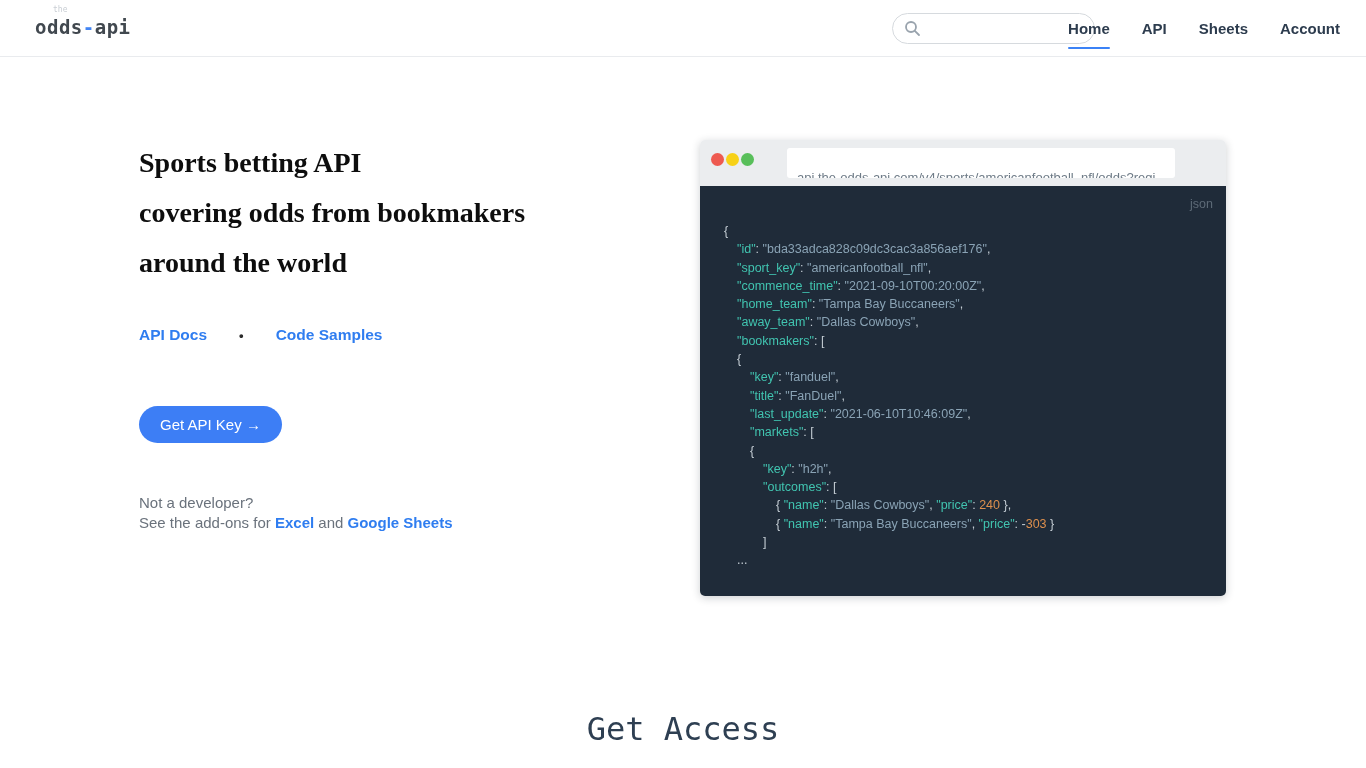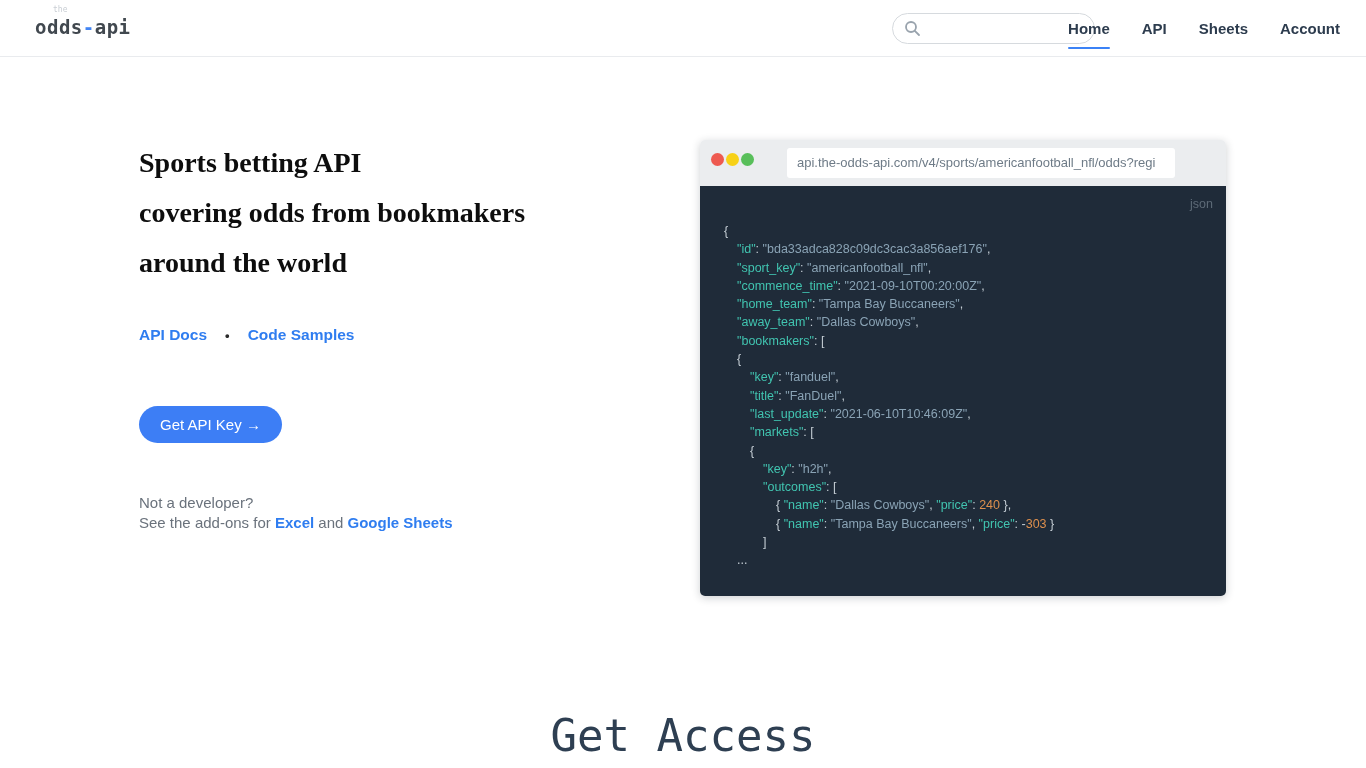--- a/index.html
+++ b/index.html
@@ -28,53 +28,53 @@
               font-size:15px; font-weight:600; color:#2d3c4e; text-decoration:none;
               cursor:pointer; }
   .nav-item.active::after { content:""; position:absolute; left:0; right:0; bottom:8px;
               height:2px; background:#3b82f6; border-radius:1px; }
 
   
   h1.hero-title { position:absolute; left:139px; top:138px; width:540px;
       font-family:Liberation Serif, serif; font-weight:bold;
       font-size:28px; line-height:50px; color:#0d0d0d; }
   .hero-links { position:absolute; left:139px; top:326px; display:flex; align-items:center;
-      gap:18px; font-size:15.5px; font-weight:600; }
+      gap:32px; font-size:15.5px; font-weight:600; }
   .hero-links a { color:#2f7df0; text-decoration:none; cursor:pointer; }
   .hero-links .dot { color:#2b2b2b; font-size:13px; }
   .cta { position:absolute; left:139px; top:406px; height:37px; padding:0 21px;
       background:#3d7ef5; color:#fff; font-size:15px; font-family:"Liberation Sans", sans-serif;
       border:none; border-radius:19px; cursor:pointer; }
   .note { position:absolute; left:139px; top:493px; font-size:15px; line-height:19.5px;
       color:#6a727c; }
   .note a { color:#2f7df0; font-weight:600; text-decoration:none; cursor:pointer; }
 
   
   .code-window { position:absolute; left:700px; top:140px; width:526px; height:456px;
       border-radius:5px; overflow:hidden; box-shadow:0 2px 8px rgba(30,40,50,0.22); }
   .cw-header { position:relative; height:46px; background:#ebedef; }
   .traffic-light { position:absolute; top:13px; width:13px; height:13px; border-radius:50%; }
   .tl-0 { left:11px; } .tl-1 { left:26px; } .tl-2 { left:41px; }
   .url-bar { position:absolute; left:87px; top:8px; width:388px; height:30px;
       background:#fff; border-radius:3px; font-size:13px; color:#6e7b87;
-      line-height:30px; padding:0 10px; white-space:nowrap; overflow:hidden; }
+      line-height:30px; padding:15px 10px; white-space:nowrap; overflow:hidden; }
   .cw-body { position:relative; height:468px; background:#1f2b39; }
   .lang-badge { position:absolute; right:13px; top:11px; font-size:12.5px; color:#5d6a77; }
   #code { position:absolute; left:24px; top:36px; right:8px;
       font-family:"Liberation Sans", sans-serif; font-size:12.5px; line-height:18.3px;
       white-space:pre; }
   .tok-p { color:#c3ccd3; }
   .tok-k { color:#41c4b0; }
   .tok-s { color:#8aa3b5; }
   .tok-n { color:#dd8f4d; }
 
   
   .get-access { position:absolute; left:0; top:710px; width:1366px; text-align:center;
       font-family:"DejaVu Sans Mono", monospace; font-weight:normal;
-      font-size:44px; color:#2e3f52; }
+      font-size:32px; color:#2e3f52; }
 </style>
 </head>
 <body>
 
 <header>
   <div class="logo">
     <span class="logo-the">the</span>
     <span class="logo-main"><span>odds</span><span class="logo-hyphen">-</span><span>api</span></span>
   </div>
 

